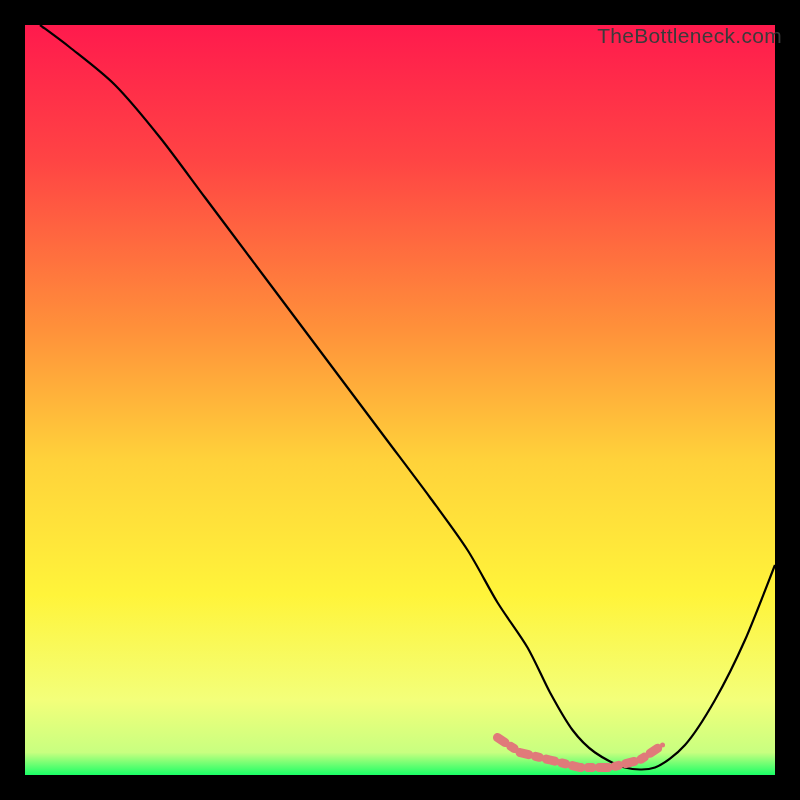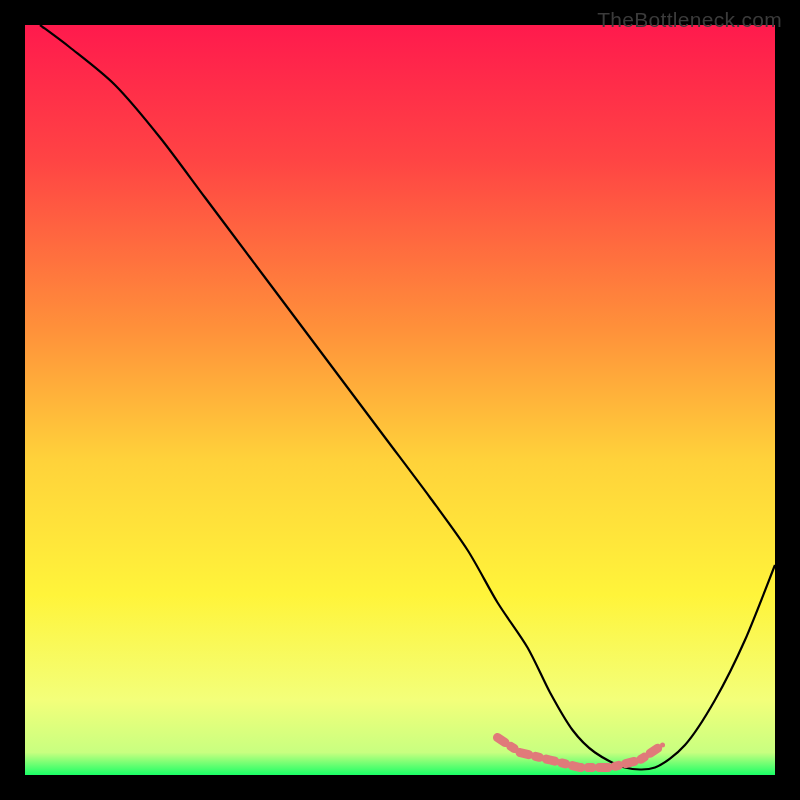--- a/index.html
+++ b/index.html
@@ -1,19 +1,19 @@
 <!DOCTYPE html>
 <html><head>
 <meta charset="utf-8">
 <style>
   * { margin: 0; padding: 0; box-sizing: border-box; }
   body { width: 800px; height: 800px; background: #000; position: relative; font-family: Arial, sans-serif; overflow: hidden; }
   .watermark {
     position: absolute;
-    top: 8px;
+    top: 24px;
     right: 18px;
     color: #3b3b3b;
     font-size: 21px;
     font-weight: 500;
     letter-spacing: 0.3px;
     z-index: 10;
   }
   .plot-area {
     position: absolute;
     left: 25px;

